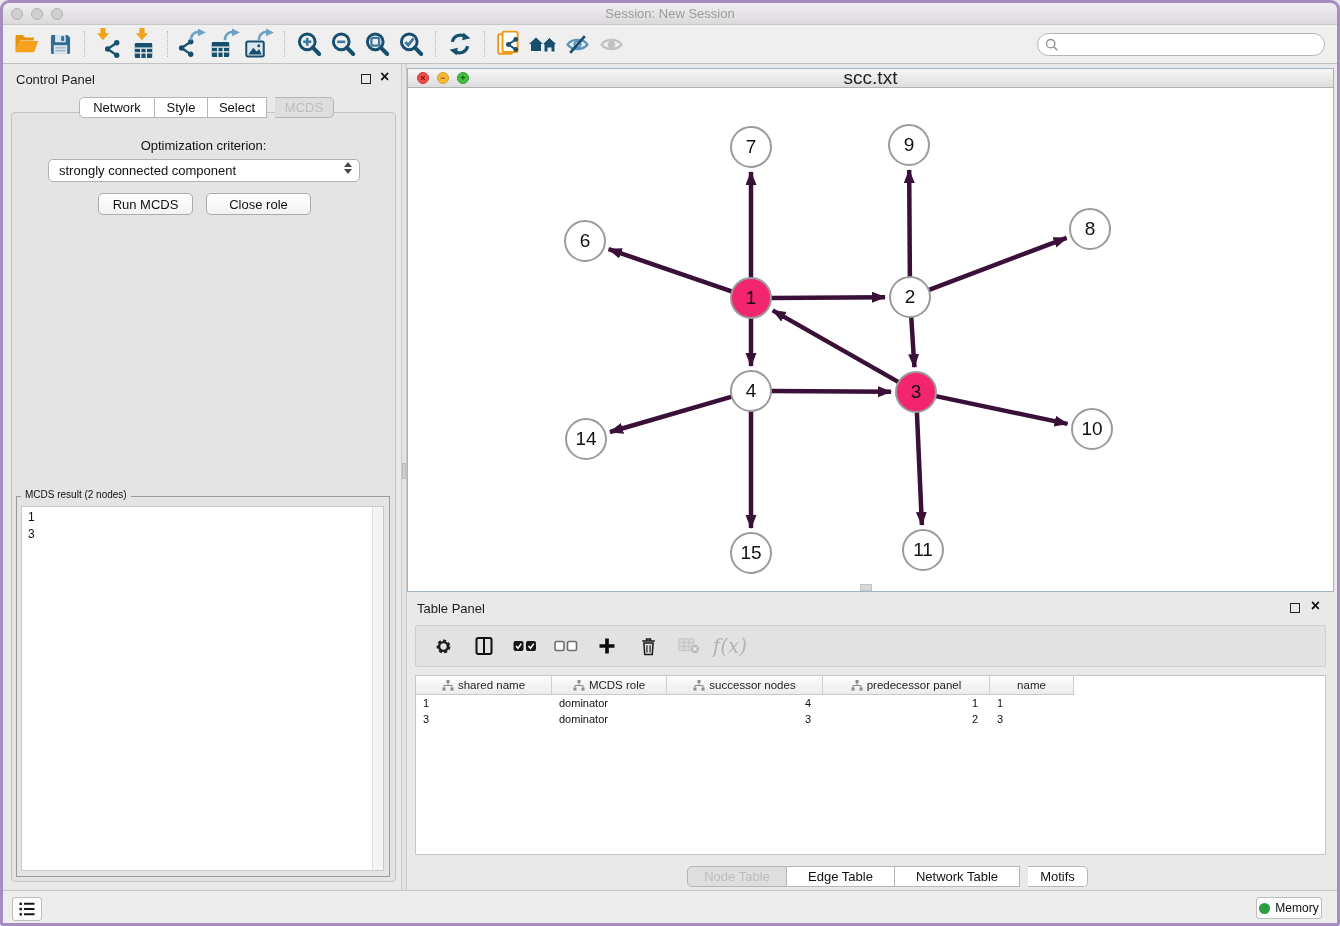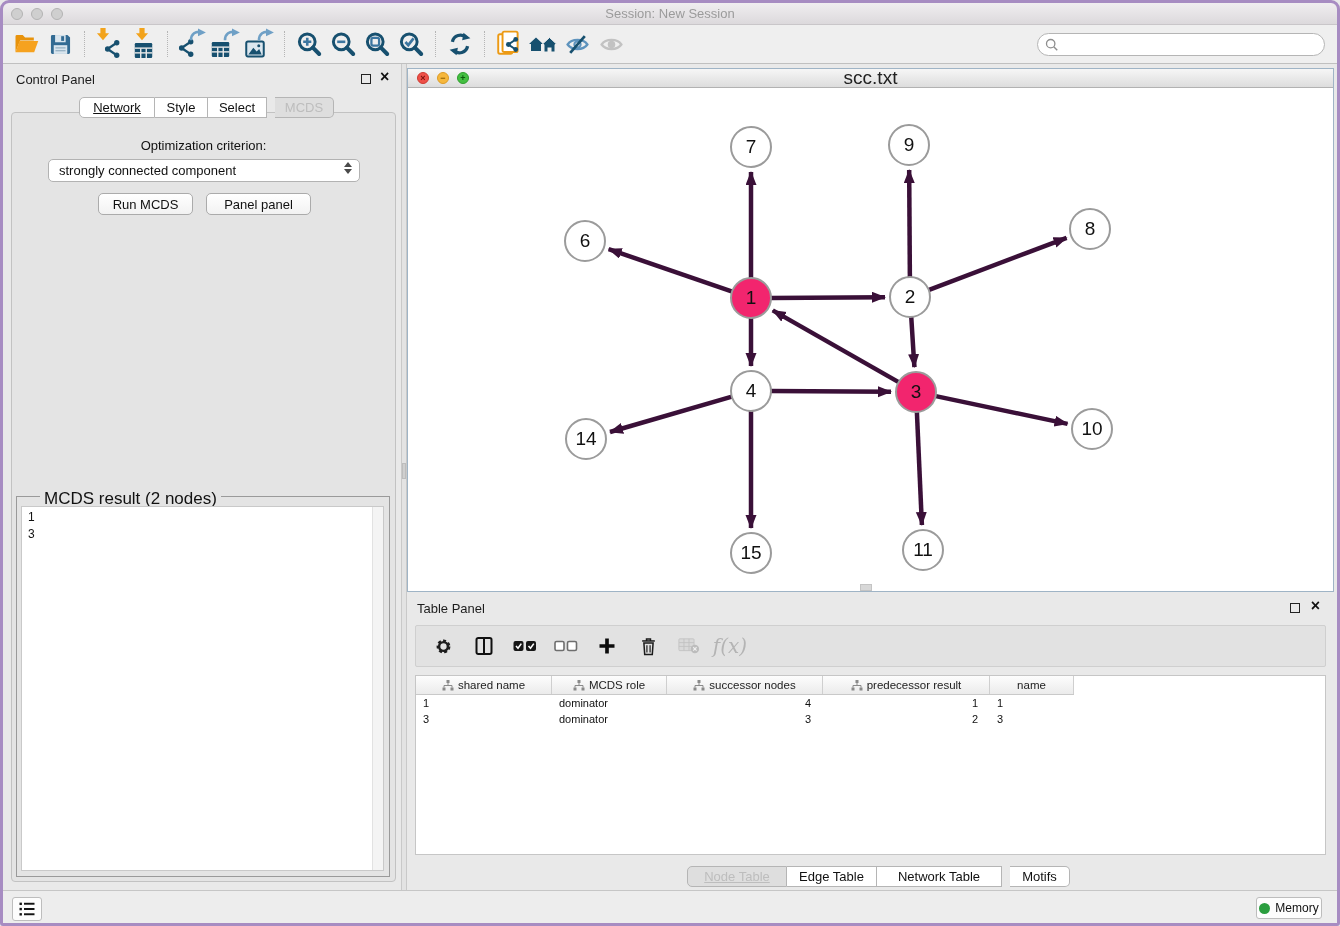--- a/index.html
+++ b/index.html
@@ -33,39 +33,39 @@
   
   #control-panel { left:3px; top:64px; width:398px; height:826px; background:#e9e9e9; }
   #cp-title { position:absolute; left:13px; top:8px; font-size:13px; color:#1d1d1d; }
   .float-box { width:10px; height:10px; border:1.5px solid #222; display:inline-block; }
   .close-x { font-size:16px; font-weight:bold; color:#111; line-height:10px; }
   #cp-float { position:absolute; left:358px; top:10px; }
   #cp-close { position:absolute; left:377px; top:8px; }
   .tabs-row { position:absolute; display:flex; }
   .tab { height:21px; background:#fff; border:1px solid #b5b5b5; border-left:none; font-size:13px;
     display:flex; align-items:center; justify-content:center; color:#111; }
-  .tab:first-child { border-left:1px solid #b5b5b5; border-radius:5px 0 0 5px;text-decoration:underline; }
+  .tab:first-child { border-left:1px solid #b5b5b5; border-radius:5px 0 0 5px; }
   .tab:last-child { border-radius:0 5px 5px 0;margin-left:8px; }
   .tab.selected { background:#dedede; color:#bdbdbd; }
   #cp-tabs { left:76px; top:33px; z-index:3; }
   #cp-box { position:absolute; left:8px; top:48px; width:385px; height:770px; background:#e4e4e4;
     border:1px solid #c2c2c2; border-radius:4px; }
   #opt-label { position:absolute; left:0; width:100%; top:25px; text-align:center; font-size:13px; color:#111; }
   #criterion-select { position:absolute; left:36px; top:46px; width:312px; height:23px; background:#fff;
     border:1px solid #b2b2b2; border-radius:5px; display:flex; align-items:center; padding-left:10px;
     font-size:13px; color:#111; }
   #criterion-stepper { position:absolute; right:7px; top:2px; display:flex; flex-direction:column; align-items:center; gap:2px; }
   .tri-up { width:0; height:0; border-left:4px solid transparent; border-right:4px solid transparent; border-bottom:5px solid #4a4a4a; }
   .tri-down { width:0; height:0; border-left:4px solid transparent; border-right:4px solid transparent; border-top:5px solid #4a4a4a; }
   .push-btn { position:absolute; height:22px; background:linear-gradient(#ffffff,#f2f2f2); border:1px solid #ababab;
     border-radius:5px; font-size:13px; color:#111; display:flex; align-items:center; justify-content:center; }
   #run-btn { left:86px; top:80px; width:95px; }
   #closepanel-btn { left:194px; top:80px; width:105px; }
   #result-group { position:absolute; left:4px; top:383px; width:374px; height:381px; border:1px solid #9a9a9a; }
-  #result-legend { position:absolute; left:23px; top:-8px; background:#e4e4e4; padding:0 4px; font-size:17px; color:#111; }
+  #result-legend { position:absolute; left:4px; top:-8px; background:#e4e4e4; padding:0 4px; font-size:10px; color:#111; }
   #result-area { position:absolute; left:4px; top:9px; right:5px; bottom:5px; background:#fff; border:1px solid #c9c9c9; }
   #result-scroll { position:absolute; right:0; top:0; width:11px; height:100%; background:#f4f4f4; border-left:1px solid #e2e2e2; }
   #result-text { font-family:"Liberation Sans","DejaVu Sans",sans-serif; font-size:12px; line-height:17px; color:#111; padding:2px 0 0 6px; }
 
   
   #v-split { left:401px; top:64px; width:6px; height:826px; background:#e3e3e3;
     border-left:1px solid #c9c9c9; border-right:1px solid #c9c9c9; }
   #v-grip { position:absolute; left:0px; top:399px; width:4px; height:16px; background:#cfcfcf; border:1px solid #bdbdbd; }
   #h-grip { left:860px; top:584px; width:12px; height:7px; background:#d8d8d8; border:1px solid #c4c4c4; z-index:6; }
 
@@ -321,21 +321,21 @@
   <div id="cp-box">
     <div id="criterion-select">
       <span>strongly connected component</span>
       <span id="criterion-stepper">
         <span class="tri-up"></span>
           <span class="tri-down"></span>
       </span>
     </div>
     <div id="opt-label">Optimization criterion:</div>
     <div id="run-btn" class="push-btn">Run MCDS</div>
-    <div id="closepanel-btn" class="push-btn">Panel panel</div>
+    <div id="closepanel-btn" class="push-btn">Close role</div>
 
     <div id="result-group">
       <span id="result-legend">MCDS result (2 nodes)</span>
       <div id="result-area">
         <pre id="result-text">1
 3</pre>
         <div id="result-scroll"></div>
       </div>
     </div>
   </div>
@@ -494,21 +494,21 @@
       </div>
       <div class="th" style="width:167px">
         <svg width="12" height="11" viewBox="0 0 12 11">
             <g fill="#8a8a8a">
               <rect x="4.5" y="0" width="3" height="3"></rect>
               <rect x="0.5" y="7.5" width="3" height="3"></rect>
               <rect x="8.5" y="7.5" width="3" height="3"></rect>
             </g>
             <path d="M6 3 v2.5 M2 7.5 v-2 h8 v2" stroke="#8a8a8a" fill="none"></path>
           </svg>
-        <span>predecessor result</span>
+        <span>predecessor panel</span>
       </div>
       <div class="th" style="width:84px">
         <span>name</span>
       </div>
     </div>
     <div id="tbody">
         <div class="trow">
           <div class="td al" style="width: 136px;">1</div>
           <div class="td al" style="width: 115px;">dominator</div>
           <div class="td ar" style="width: 156px;">4</div>
@@ -520,21 +520,21 @@
           <div class="td al" style="width: 115px;">dominator</div>
           <div class="td ar" style="width: 156px;">3</div>
           <div class="td ar" style="width: 167px;">2</div>
           <div class="td al" style="width: 84px;">3</div>
         </div>
       </div>
   </div>
 
   <div id="tp-tabs" class="tabs-row">
     <div class="tab selected" style="width:100px">Node Table</div>
-    <div class="tab" style="width:90px">Edge Table</div>
+    <div class="tab" style="width:108px">Edge Table</div>
     <div class="tab" style="width:125px">Network Table</div>
     <div class="tab" style="width:60px">Motifs</div>
   </div>
 </div>
 
 <div id="status-bar" class="abs">
   <div id="list-btn">
     <svg width="18" height="16" viewBox="0 0 24 21">
       <g stroke="#141414" stroke-width="2.6">
         <line x1="8" y1="3.5" x2="22" y2="3.5"></line>

